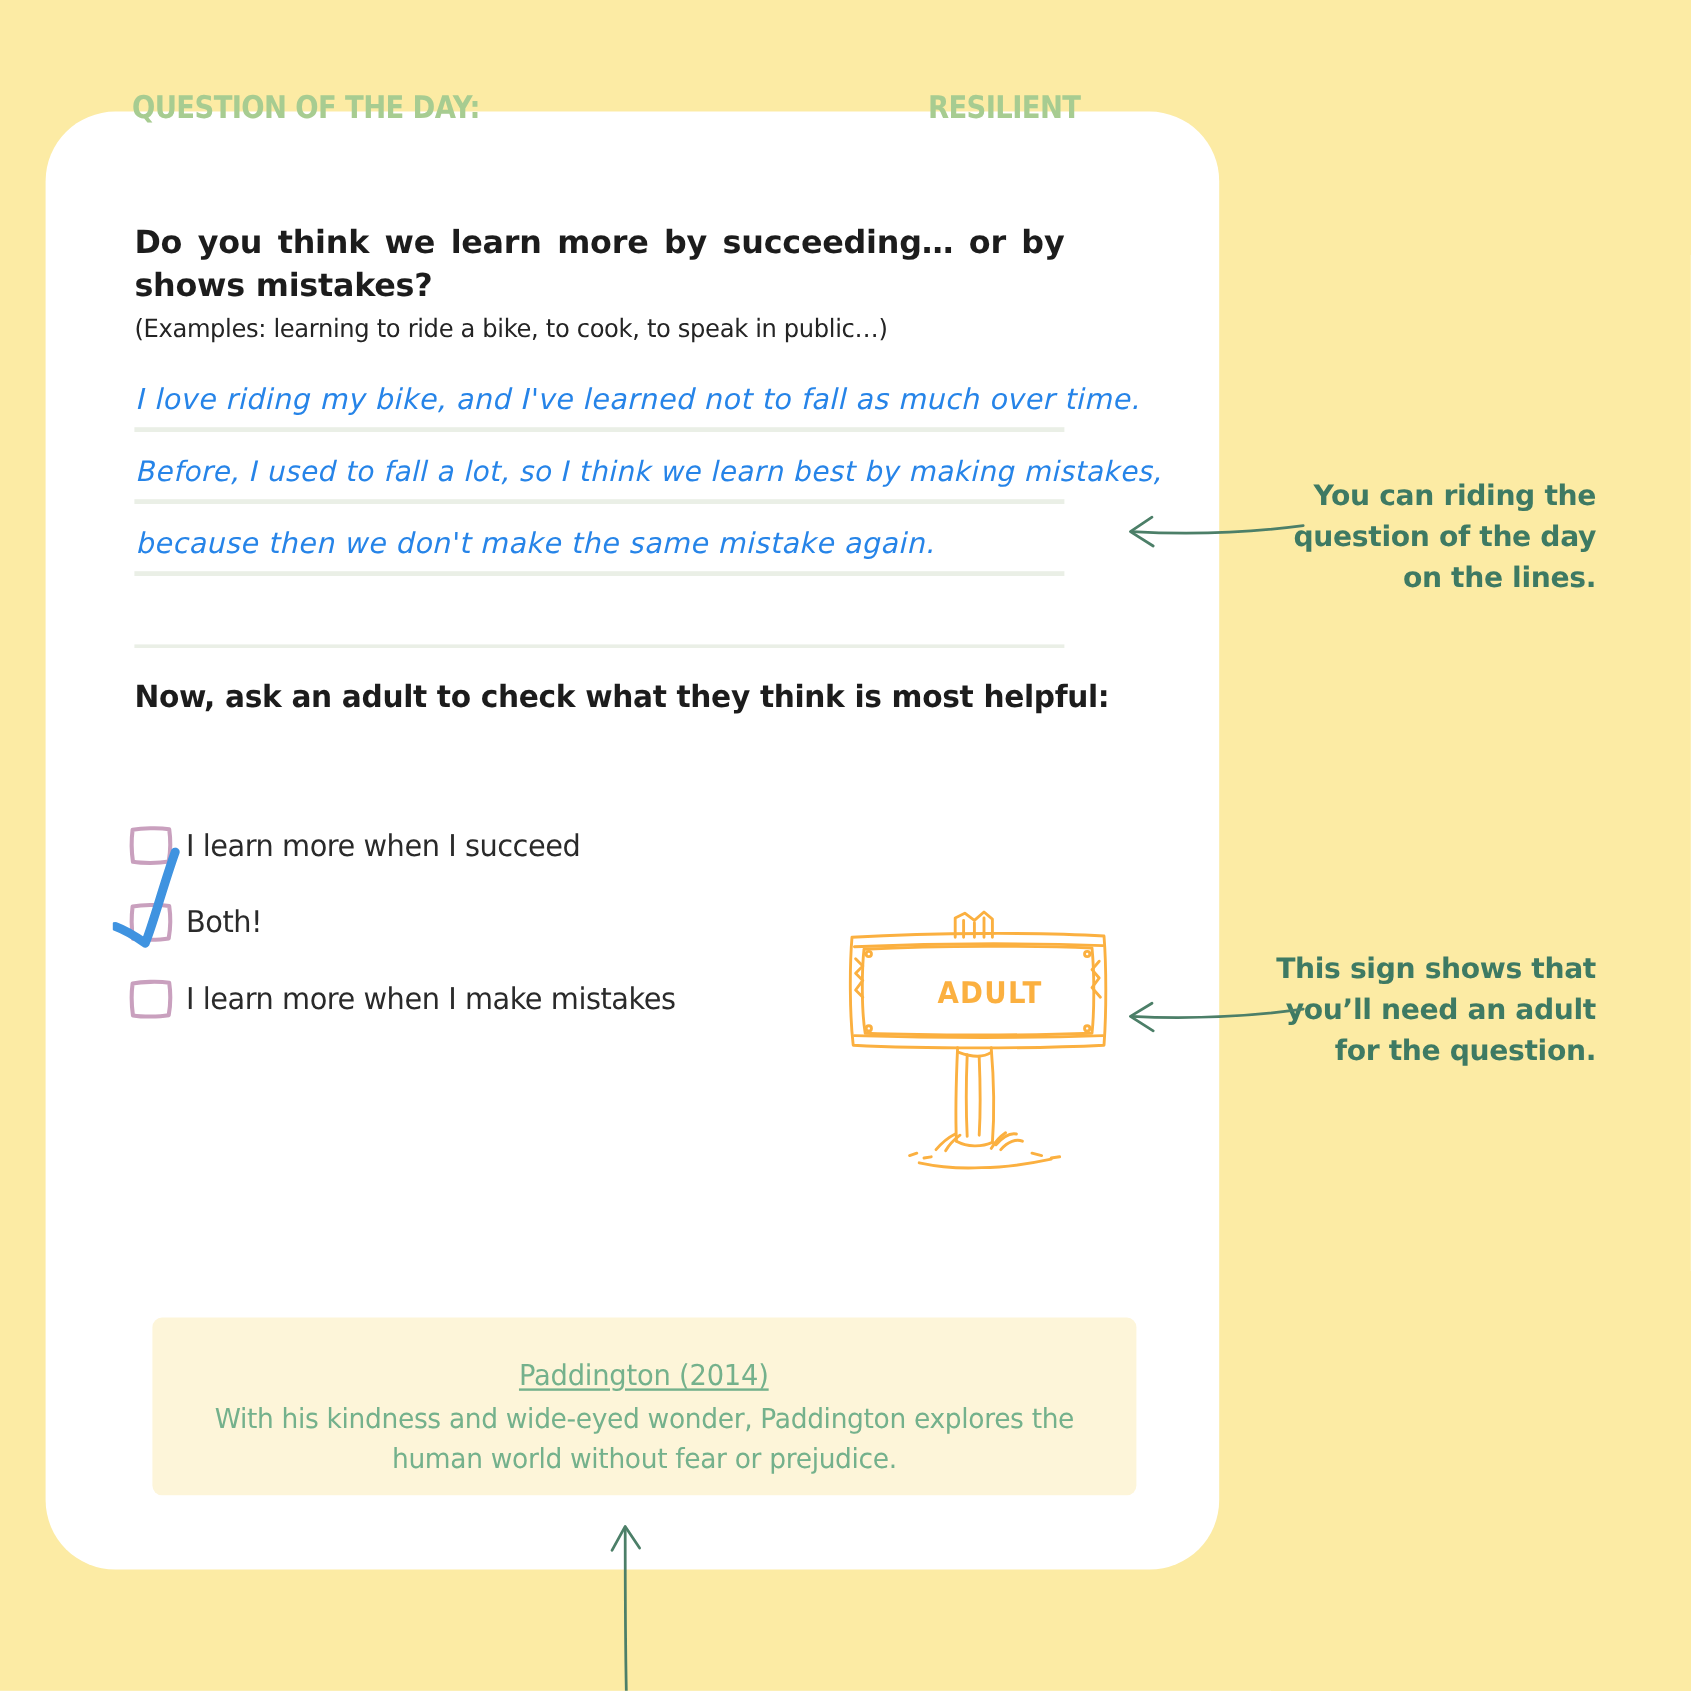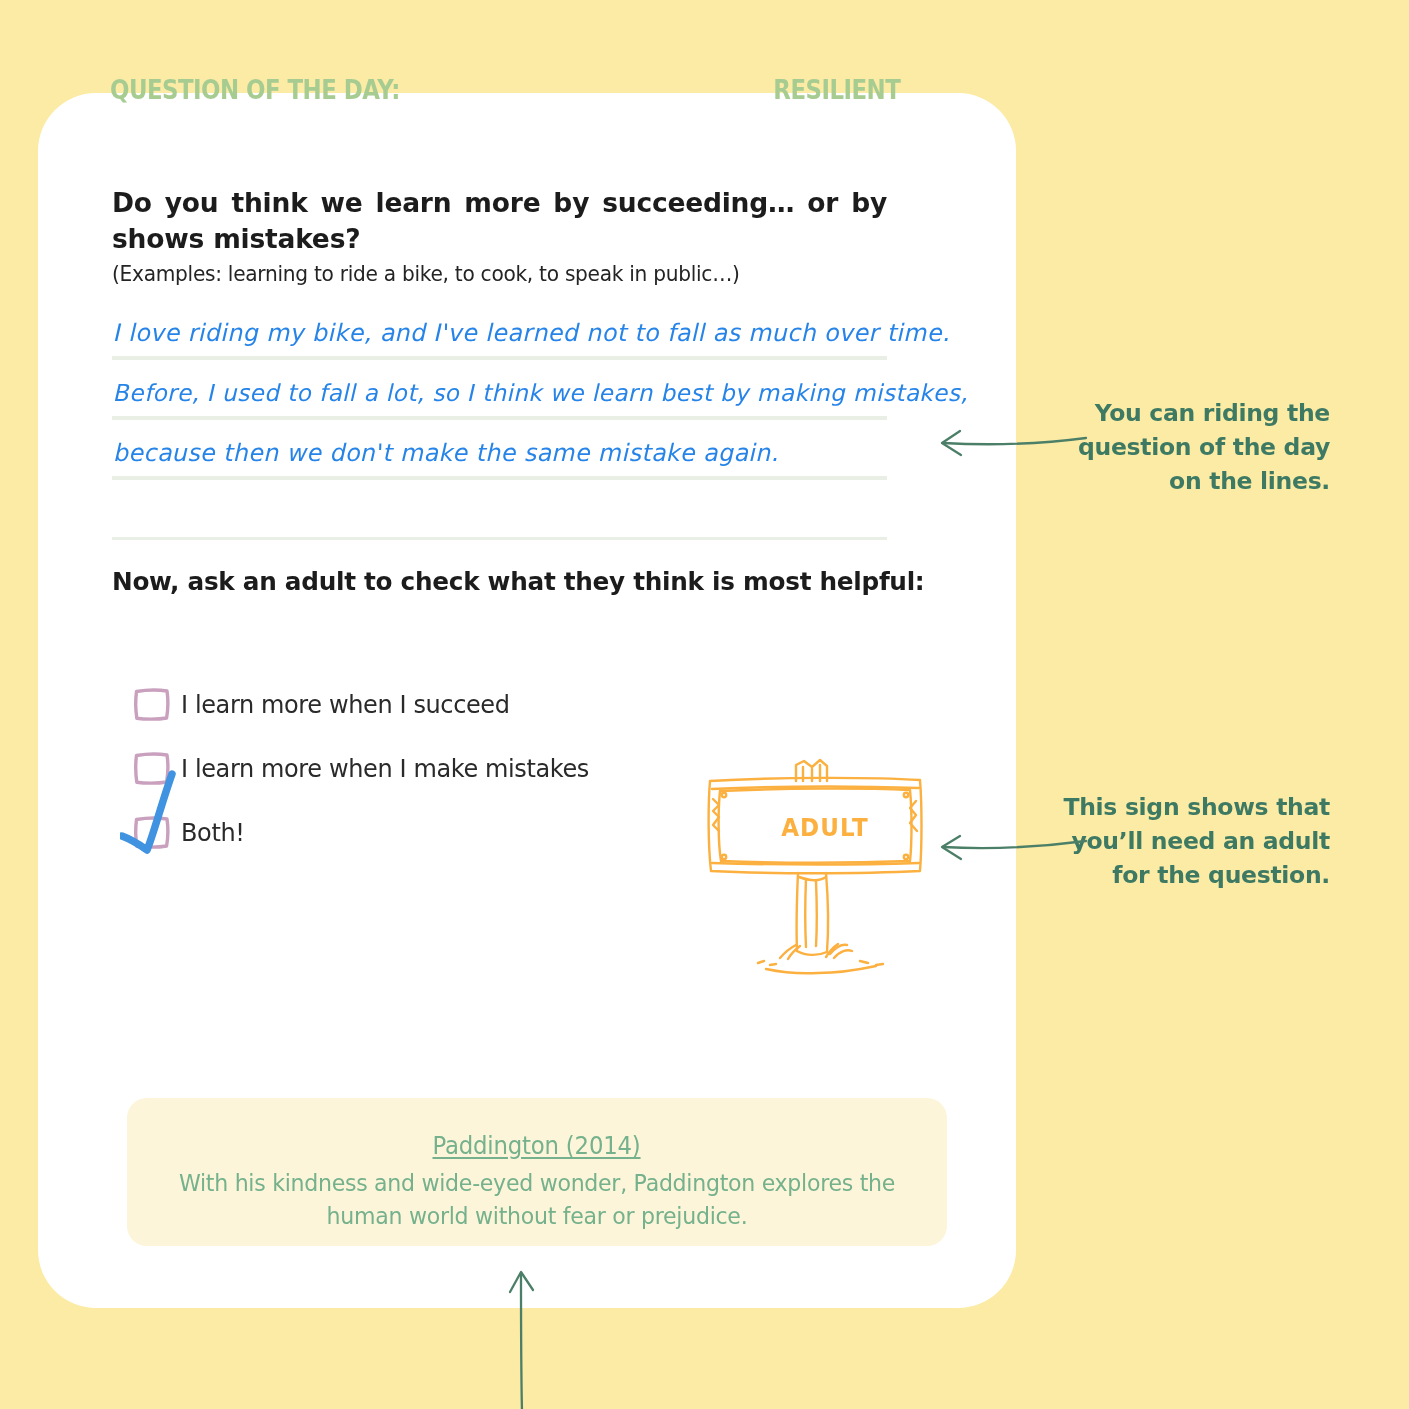--- a/index.html
+++ b/index.html
@@ -117,21 +117,21 @@
     font-size: 25.5px;
     color: #1c1c1c;
     letter-spacing: -0.3px;
     transform: scaleX(0.97);
     transform-origin: left center;
   }
 
   
   #options-list {
     position: absolute;
-    left: 132px;
+    left: 106px;
     top: 672px;
     width: 520px;
   }
   .option-row {
     display: flex;
     align-items: center;
     height: 64px;
     position: relative;
   }
   .checkbox-glyph {
@@ -184,21 +184,21 @@
   }
 
   
   #movie-card {
     position: absolute;
     left: 127px;
     top: 1098px;
     width: 820px;
     height: 148px;
     background: #FDF5D9;
-    border-radius: 20px;
+    border-radius: 8px;
     display: flex;
     flex-direction: column;
     align-items: center;
     justify-content: center;
     padding-top: 20px;
   }
   #movie-title {
     color: #74B18C;
     font-family: "DejaVu Sans", sans-serif;
     font-weight: 400;
@@ -274,47 +274,47 @@
 <div id="options-list">
 
   <div class="option-row">
     <span class="checkbox-glyph">
       <svg width="40" height="40" viewBox="0 0 40 40">
         <path d="M4.5 7.5 C12 6.2, 26 5.6, 35 7 C36.2 15, 36 26, 34.6 34
                  C26 35.6, 12 35.4, 4.8 34.2 C3.6 26, 3.5 15, 4.5 7.5 Z" fill="none" stroke="#C9A0BE" stroke-width="3.4" stroke-linecap="round" stroke-linejoin="round"></path>
       </svg>
     </span>
     <span class="option-label">I learn more when I succeed</span>
-  </div>
-
-  <div class="option-row">
-    <span class="checkbox-glyph">
-      <svg width="40" height="40" viewBox="0 0 40 40">
-        <path d="M4.5 7.5 C12 6.2, 26 5.6, 35 7 C36.2 15, 36 26, 34.6 34
-                 C26 35.6, 12 35.4, 4.8 34.2 C3.6 26, 3.5 15, 4.5 7.5 Z" fill="none" stroke="#C9A0BE" stroke-width="3.4" stroke-linecap="round" stroke-linejoin="round"></path>
-      </svg>
-    </span>
-    <span class="option-label">I learn more when I make mistakes</span>
   </div>
 
   <div class="option-row">
     <span class="checkbox-glyph">
       <svg width="40" height="40" viewBox="0 0 40 40">
         <path d="M4.5 7.5 C12 6.2, 26 5.6, 35 7 C36.2 15, 36 26, 34.6 34
                  C26 35.6, 12 35.4, 4.8 34.2 C3.6 26, 3.5 15, 4.5 7.5 Z" fill="none" stroke="#C9A0BE" stroke-width="3.4" stroke-linecap="round" stroke-linejoin="round"></path>
       </svg>
       <span id="check-mark-overlay">
         <svg width="80" height="92" viewBox="0 0 80 92">
           <path d="M2 66 C10 69, 20 75, 27 80 C33 66, 42 32, 52 4" fill="none" stroke="#3F93E0" stroke-width="7.5" stroke-linecap="round" stroke-linejoin="round"></path>
         </svg>
       </span>
     </span>
     <span class="option-label">Both!</span>
   </div>
 
+  <div class="option-row">
+    <span class="checkbox-glyph">
+      <svg width="40" height="40" viewBox="0 0 40 40">
+        <path d="M4.5 7.5 C12 6.2, 26 5.6, 35 7 C36.2 15, 36 26, 34.6 34
+                 C26 35.6, 12 35.4, 4.8 34.2 C3.6 26, 3.5 15, 4.5 7.5 Z" fill="none" stroke="#C9A0BE" stroke-width="3.4" stroke-linecap="round" stroke-linejoin="round"></path>
+      </svg>
+    </span>
+    <span class="option-label">I learn more when I make mistakes</span>
+  </div>
+
 </div>
 
 <div id="adult-sign">
   <svg width="250" height="230" viewBox="0 0 250 230">
     <g fill="none" stroke="#FBB040" stroke-width="2.4" stroke-linecap="round" stroke-linejoin="round">
 
       <path d="M96 26 L96 10 L104 6 L112 12 L120 5 L127 11 L127 26"></path>
       <path d="M103 12 L103 26 M112 14 L112 26 M120 10 L120 26"></path>
 
       <path d="M10 26 C80 22, 170 22, 220 25 C222 50, 222 90, 220 116

